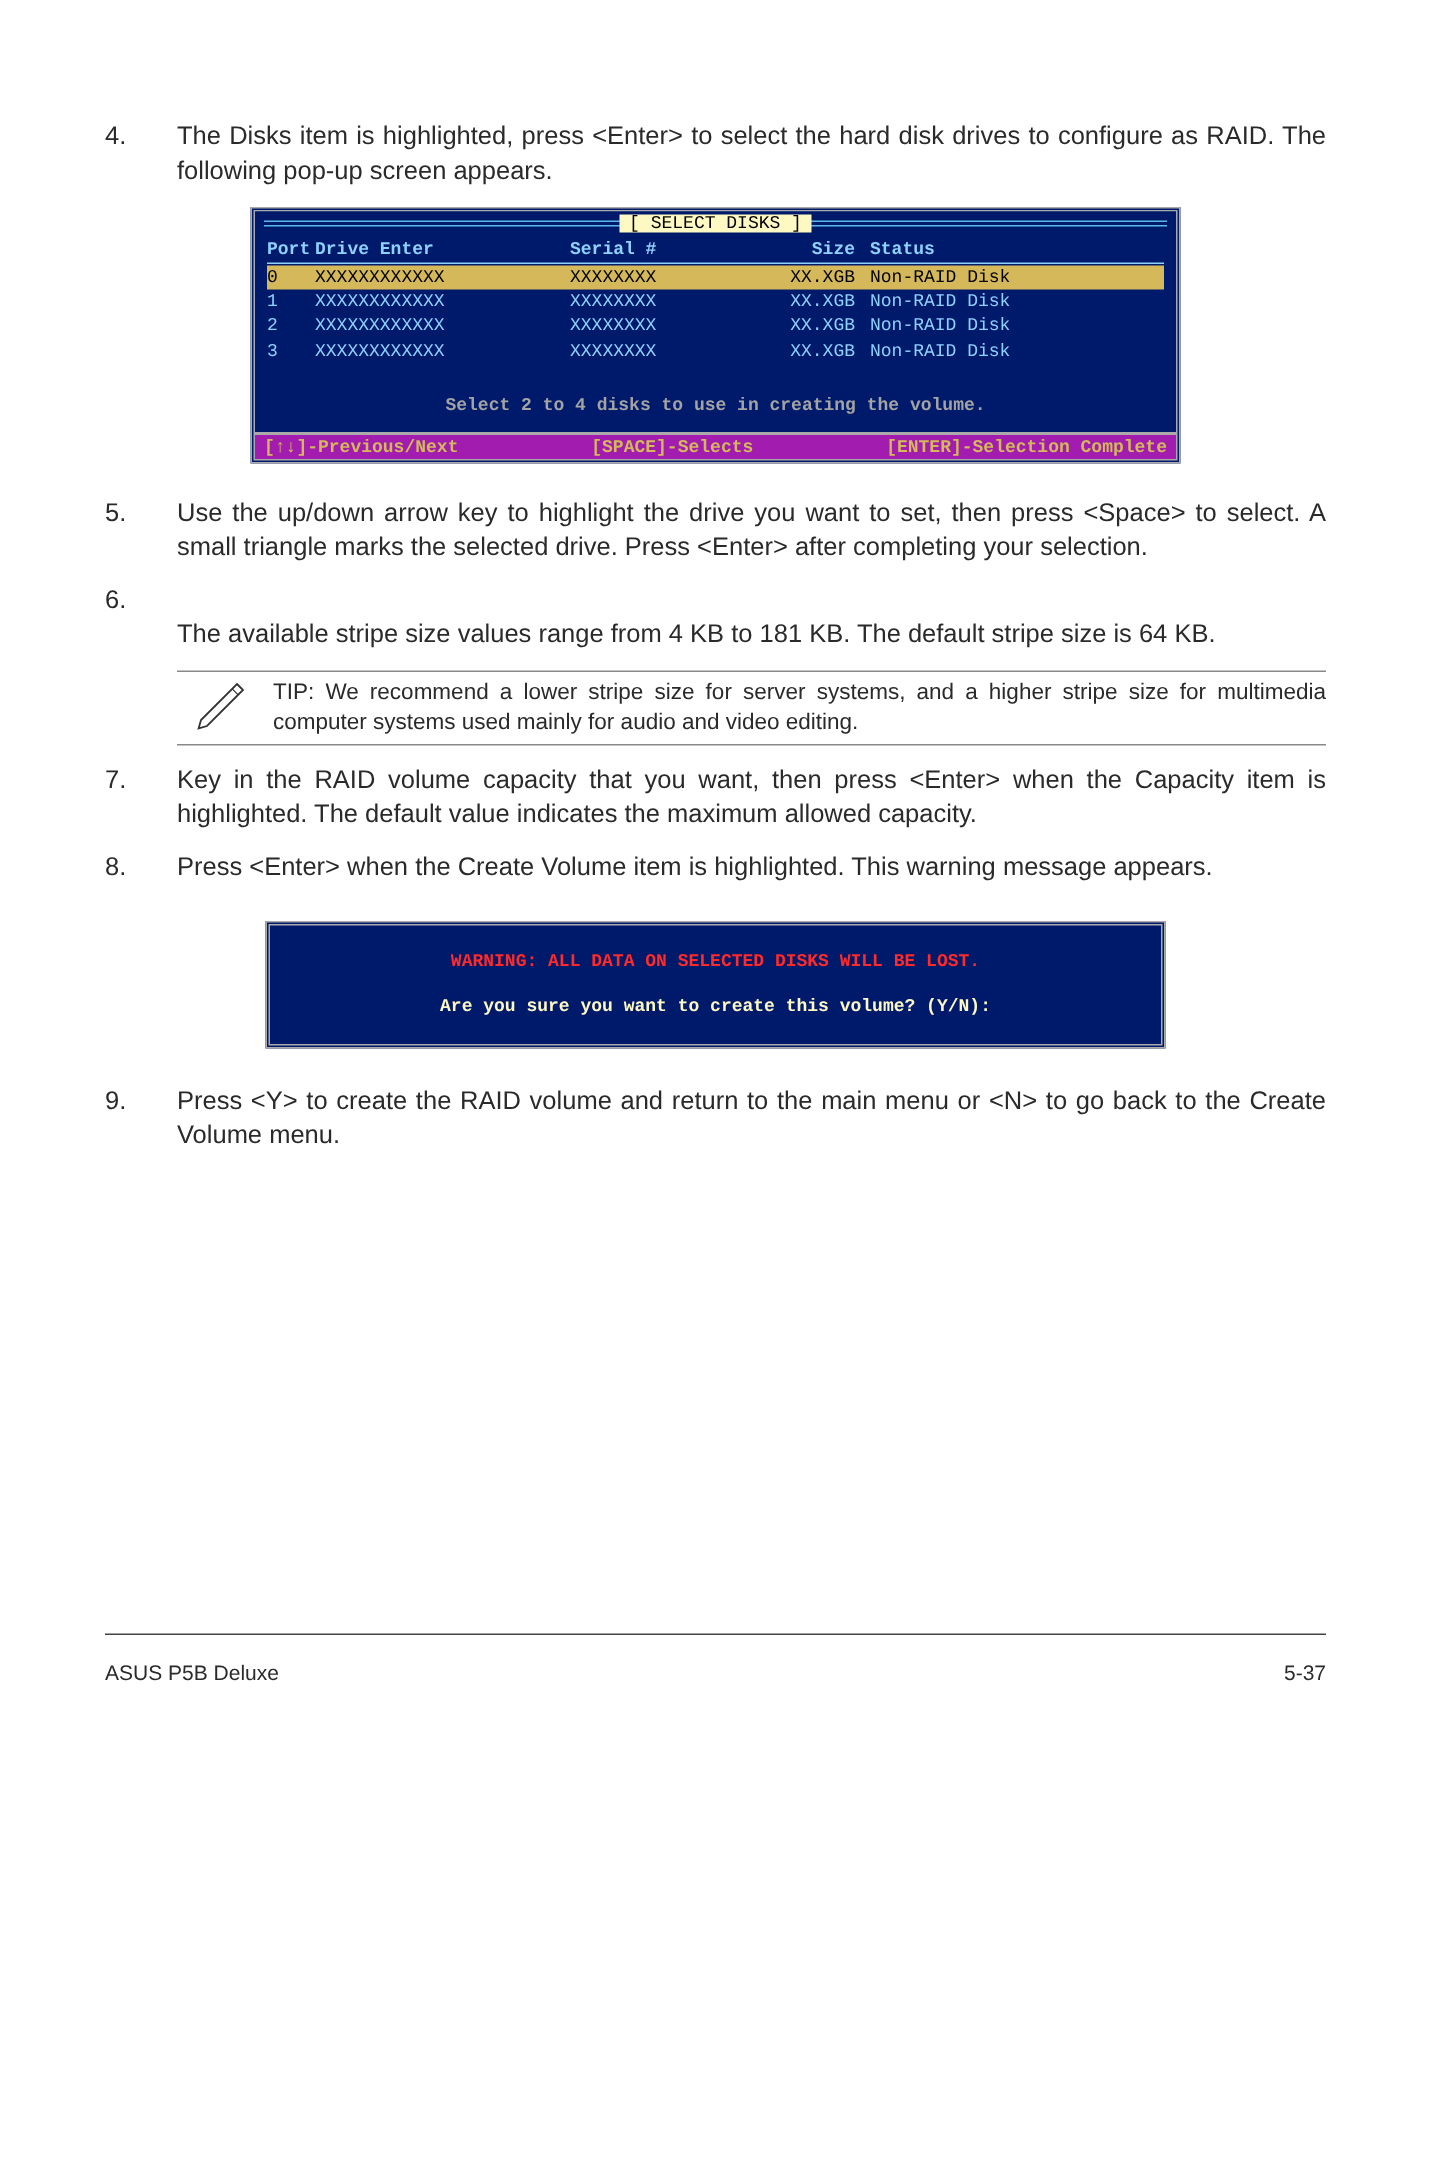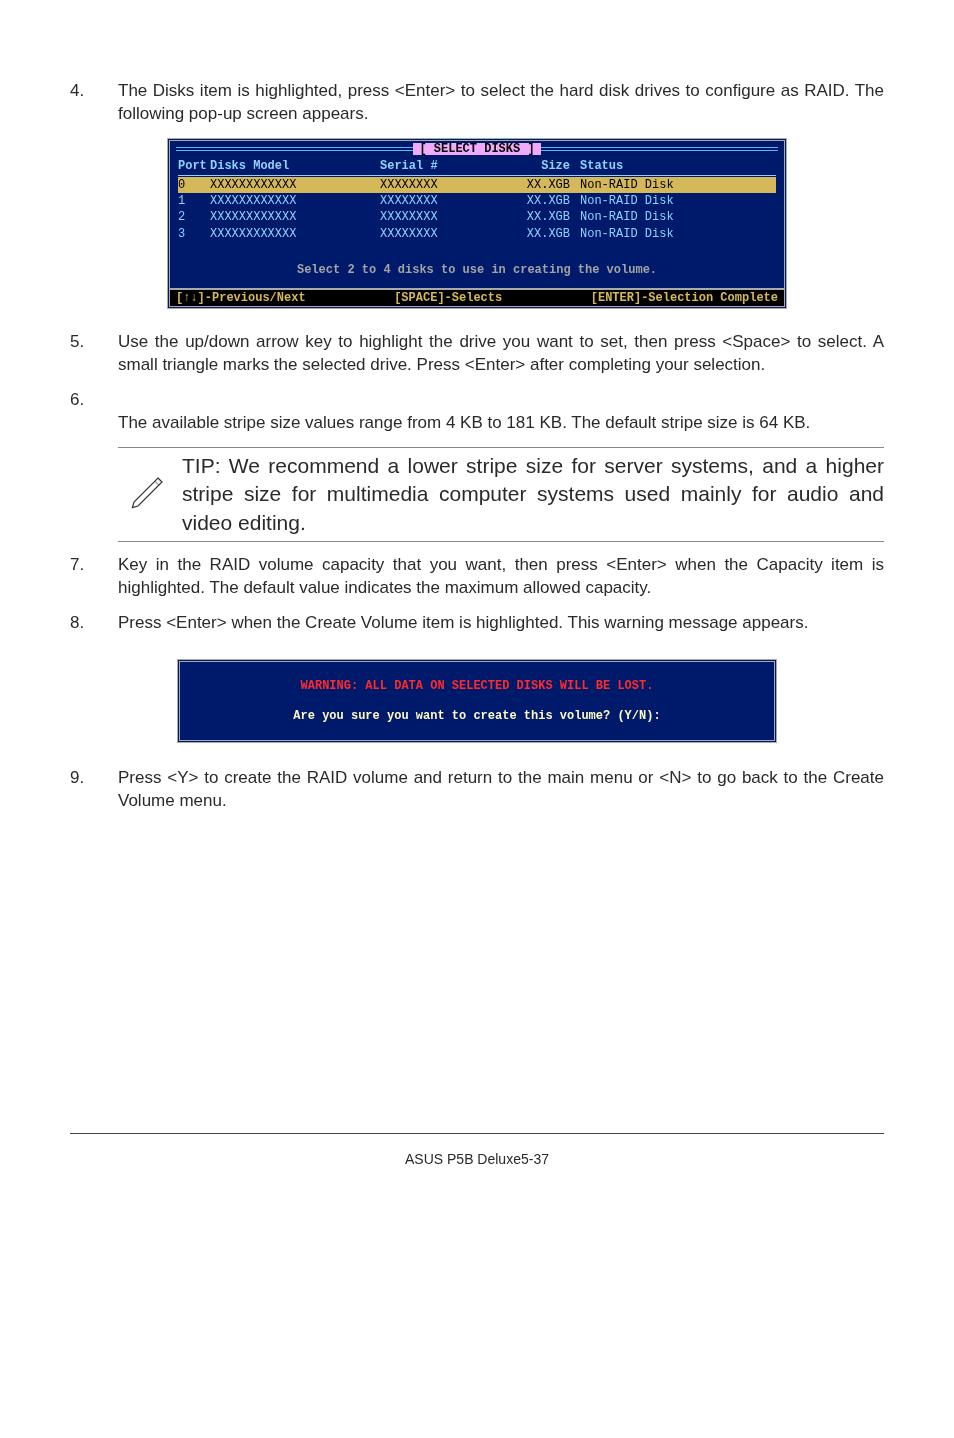--- a/index.html
+++ b/index.html
@@ -36,23 +36,23 @@
     content: "";
     position: absolute;
     top: 6px;
     height: 2px;
     border-top: 1px solid #5bb7e8;
     border-bottom: 1px solid #5bb7e8;
   }
   .term-title-row::before { left: 6px; right: 58%; }
   .term-title-row::after  { right: 6px; left: 58%; }
   .term-title {
-    background: #f0abfc;
+    background: #fef9c3;
     color: #000;
-    font-weight: bold;
+    font-weight: normal;
     padding: 0 6px;
     display: inline-block;
     line-height: 12px;
     position: relative;
     z-index: 1;
   }
   .term-body { padding: 4px 8px; }
   .term-header {
     display: flex;
     font-weight: bold;
@@ -71,70 +71,70 @@
   .c-serial { width: 120px; }
   .c-size { width: 80px; text-align: right; padding-right: 10px;}
   .c-status { flex: 1; }
   .term-note {
     text-align: center;
     margin: 20px 0 6px 0;
     color: #a3a3a3;
     font-weight: bold;
   }
   .term-footer {
-    background: #000000;
+    background: #a21caf;
     color: #d4b85a;
     font-weight: bold;
     padding: 0 6px;
     display: flex;
     justify-content: space-between;
     border-top: 2px solid #aaa;
   }
   .term-footer span { color: #d4b85a; }
   .tip-row { display: flex; margin: 4px 0 12px 48px; border-top: 1px solid #888; border-bottom: 1px solid #888; padding: 4px 0;}
   .tip-icon { width: 56px; flex-shrink:0; display:flex; align-items:center; justify-content:center;}
   .tip-icon svg { width: 40px; height: 40px; }
-  .tip-text { flex: 1; font-size: 21px; text-align: justify; padding-left: 8px; }
+  .tip-text { flex: 1; font-size: 15px; text-align: justify; padding-left: 8px; }
   .warnbox {
     width: 600px;
     margin: 24px auto 24px auto;
     background: #001a6b;
     border: 3px double #aaa;
     padding: 16px 10px;
     text-align: center;
     font-family: "Courier New", monospace;
     font-size: 12px;
   }
   .warnbox .red { color: #ff2a2a; font-weight: bold; }
   .warnbox .blue { color: #fef9c3; font-weight: bold; margin-top: 14px; display:block;}
   .footer {
     border-top: 1px solid #444;
     margin-top: 320px;
     padding-top: 16px;
     display: flex;
-    justify-content: center;
+    justify-content: space-between;
     font-size: 14px;
   }
 </style>
 </head>
 <body>
 
 <div class="step">
   <div class="step-num">4.</div>
   <div class="step-body">The Disks item is highlighted, press &lt;Enter&gt; to select the hard disk drives to configure as RAID. The following pop-up screen appears.</div>
 </div>
 
 <div class="terminal">
   <div class="term-title-row">
     <span class="term-title">[ SELECT DISKS ]</span>
   </div>
   <div class="term-body">
     <div class="term-header">
       <span class="c-port">Port</span>
-      <span class="c-model">Disks Model</span>
+      <span class="c-model">Drive Enter</span>
       <span class="c-serial">Serial #</span>
       <span class="c-size">Size</span>
       <span class="c-status">Status</span>
     </div>
     <div class="term-row term-sel">
       <span class="c-port">0</span>
       <span class="c-model">XXXXXXXXXXXX</span>
       <span class="c-serial">XXXXXXXX</span>
       <span class="c-size">XX.XGB</span>
       <span class="c-status">Non-RAID Disk</span>

